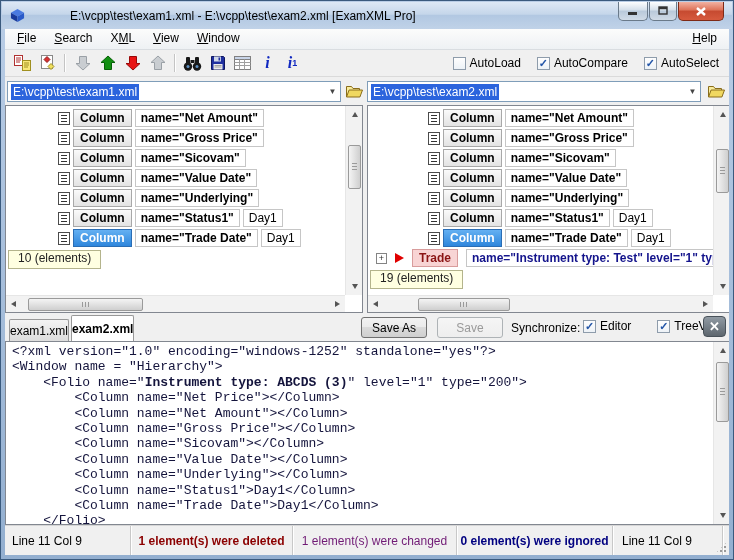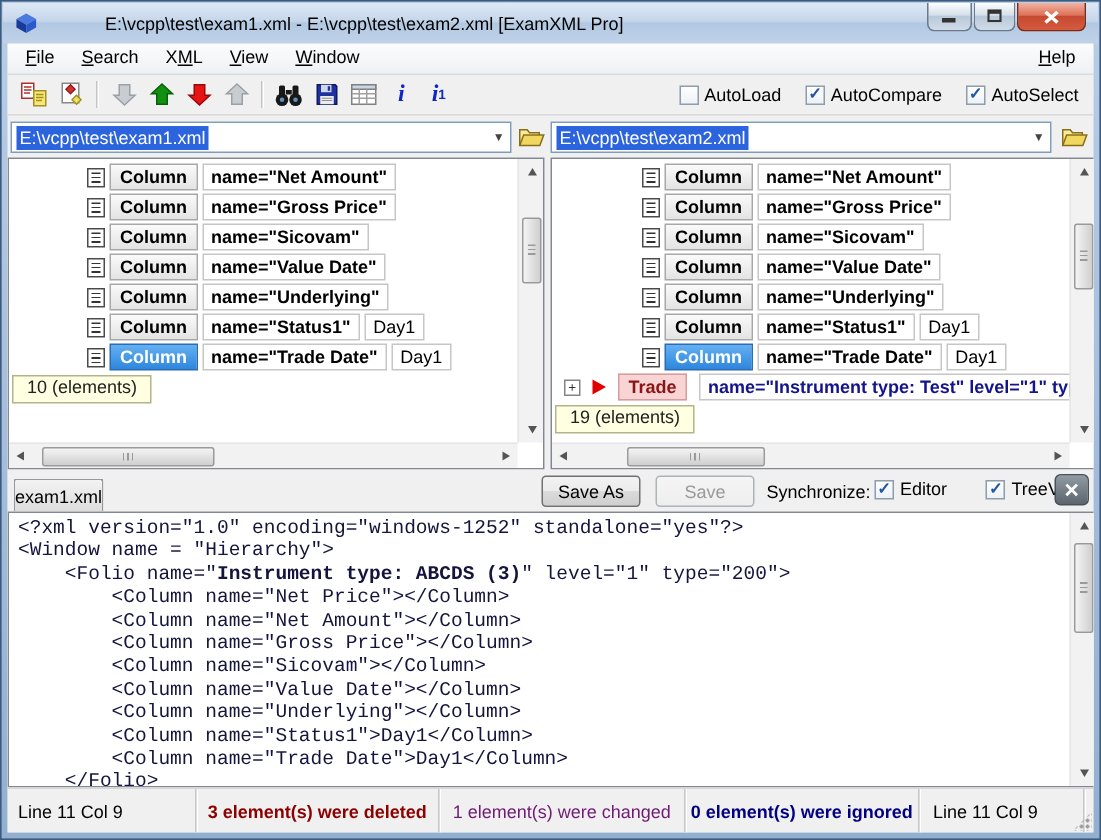--- a/index.html
+++ b/index.html
@@ -363,20 +363,21 @@
       <div class="hscroll">
         <div class="sarrow lft"></div>
         <div class="hthumb" style="left:50px;width:92px;"></div>
         <div class="sarrow rgt"></div>
       </div>
     </div>
 
     <div class="tabbar">
       <div class="tabs" id="tabs">
           <div class="tab">exam1.xml</div>
+          <div class="tab active">exam2.xml</div>
         </div>
       <div class="btn saveas">Save As</div>
       <div class="btn save">Save</div>
       <span class="sync-label">Synchronize:</span>
       <div class="sync-checks" id="sync-checks">
           <span class="check-wrap">
             <span class="cb">✓</span>
             <span class="cb-label">Editor</span>
           </span>
           <span class="check-wrap">
@@ -405,21 +406,21 @@
       <div class="vscroll">
         <div class="sarrow up"></div>
         <div class="vthumb" style="top:20px;height:60px;"></div>
         <div class="sarrow down"></div>
       </div>
     </div>
 
     <div class="statusbar">
       <div id="status-segs" style="display:flex;height:100%;align-items:center;">
           <div class="status-seg seg0" style="color: rgb(0, 0, 0);">Line 11  Col 9</div>
-          <div class="status-seg seg1" style="color: rgb(139, 0, 0); font-weight: bold;">3 element(s) were deleted</div>
+          <div class="status-seg seg1" style="color: rgb(139, 0, 0); font-weight: bold;">1 element(s) were deleted</div>
           <div class="status-seg seg2" style="color: #701a75; font-weight: normal;">1 element(s) were changed</div>
           <div class="status-seg seg3" style="color: rgb(0, 0, 128); font-weight: bold;">0 element(s) were ignored</div>
           <div class="status-seg seg4" style="color: rgb(0, 0, 0);">Line 11  Col 9</div>
         </div>
       <div class="grip"></div>
     </div>
   </div>
 </div>
 
 </body></html>

